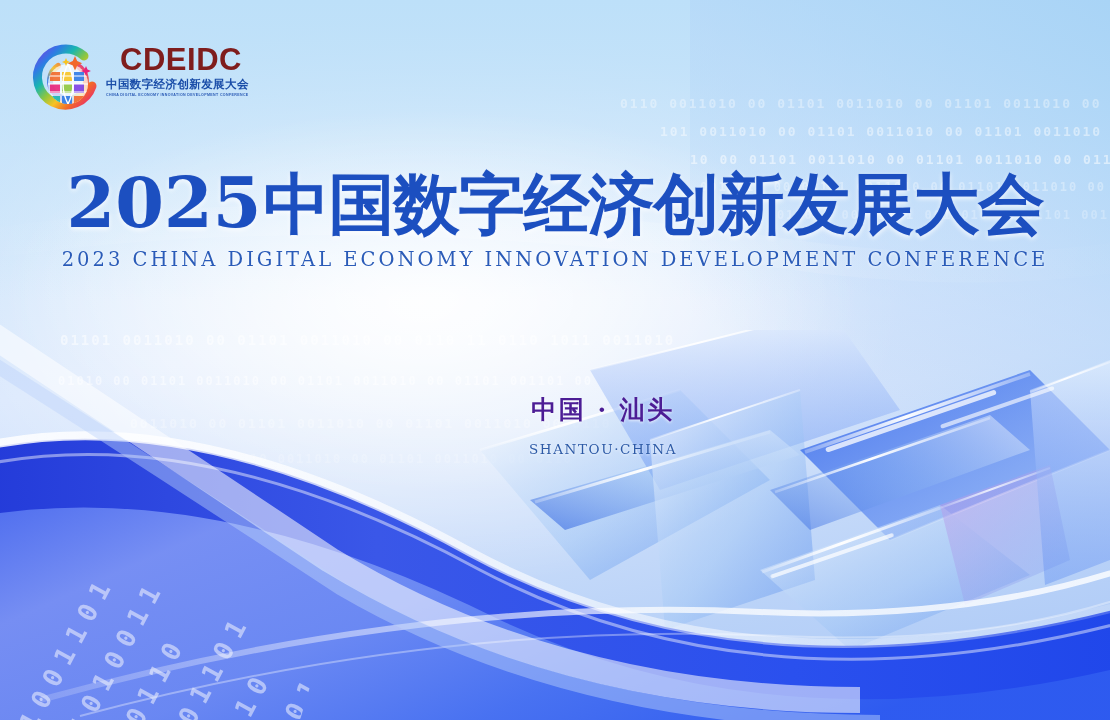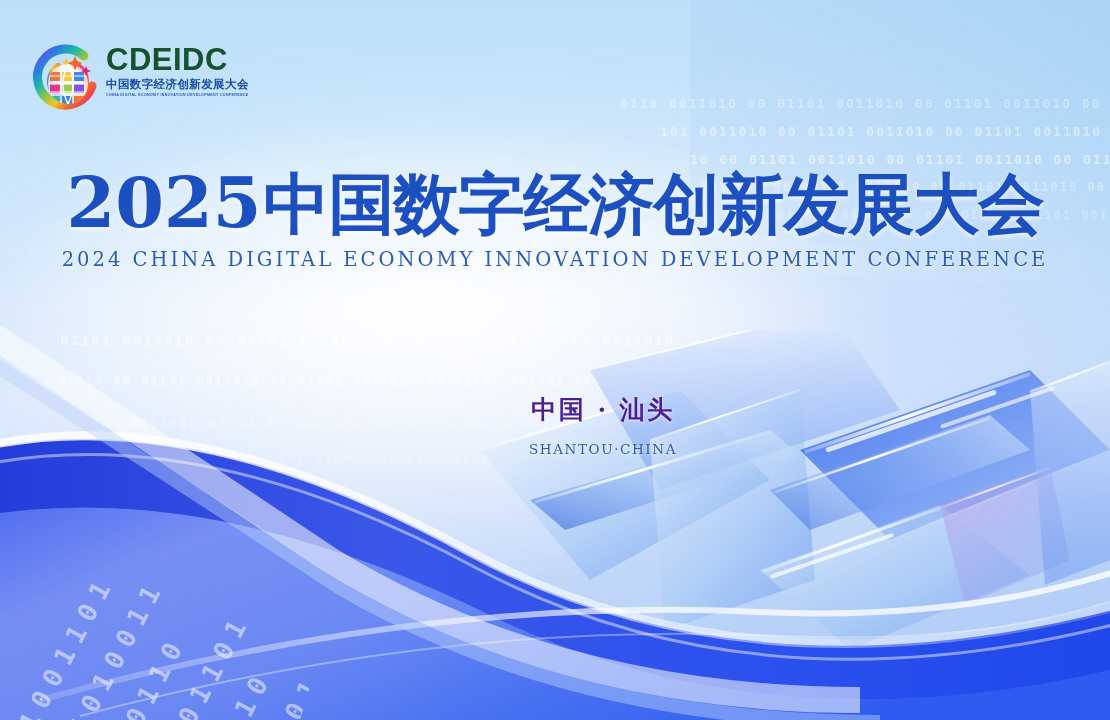--- a/index.html
+++ b/index.html
@@ -80,22 +80,23 @@
   .logo-text {
     position: absolute;
     left: 78px; top: 4px;
     width: 150px;
   }
   .logo-wordmark {
     font-family: "Liberation Sans", sans-serif;
     font-weight: 700;
     font-size: 31px;
     letter-spacing: 0.5px;
-    color: #14532d;
+    color: #7f1d1d;
     line-height: 1;
+    text-align: center;
   }
   .logo-cn {
     font-family: "DejaVu Sans", sans-serif;
     font-weight: 700;
     font-size: 11.5px;
     letter-spacing: 0.4px;
     color: #1a4da8;
     margin-top: 4px;
     line-height: 1;
   }
@@ -414,21 +415,21 @@
     </div>
     <div class="logo-text">
       <div class="logo-wordmark">CDEIDC</div>
       <div class="logo-cn">中国数字经济创新发展大会</div>
       <div class="logo-en">CHINA DIGITAL ECONOMY INNOVATION DEVELOPMENT CONFERENCE</div>
     </div>
   </div>
 
   <div class="title-block">
     <div class="title-main"><span class="title-year">2025</span><span>中国数字经济创新发展大会</span></div>
-    <div class="title-sub">2024 CHINA DIGITAL ECONOMY INNOVATION DEVELOPMENT CONFERENCE</div>
+    <div class="title-sub">2023 CHINA DIGITAL ECONOMY INNOVATION DEVELOPMENT CONFERENCE</div>
   </div>
 
   <div class="loc-block">
     <div class="loc-cn">中国 · 汕头</div>
     <div class="loc-en">SHANTOU·CHINA</div>
   </div>
 
 </div>
 
 </body></html>

